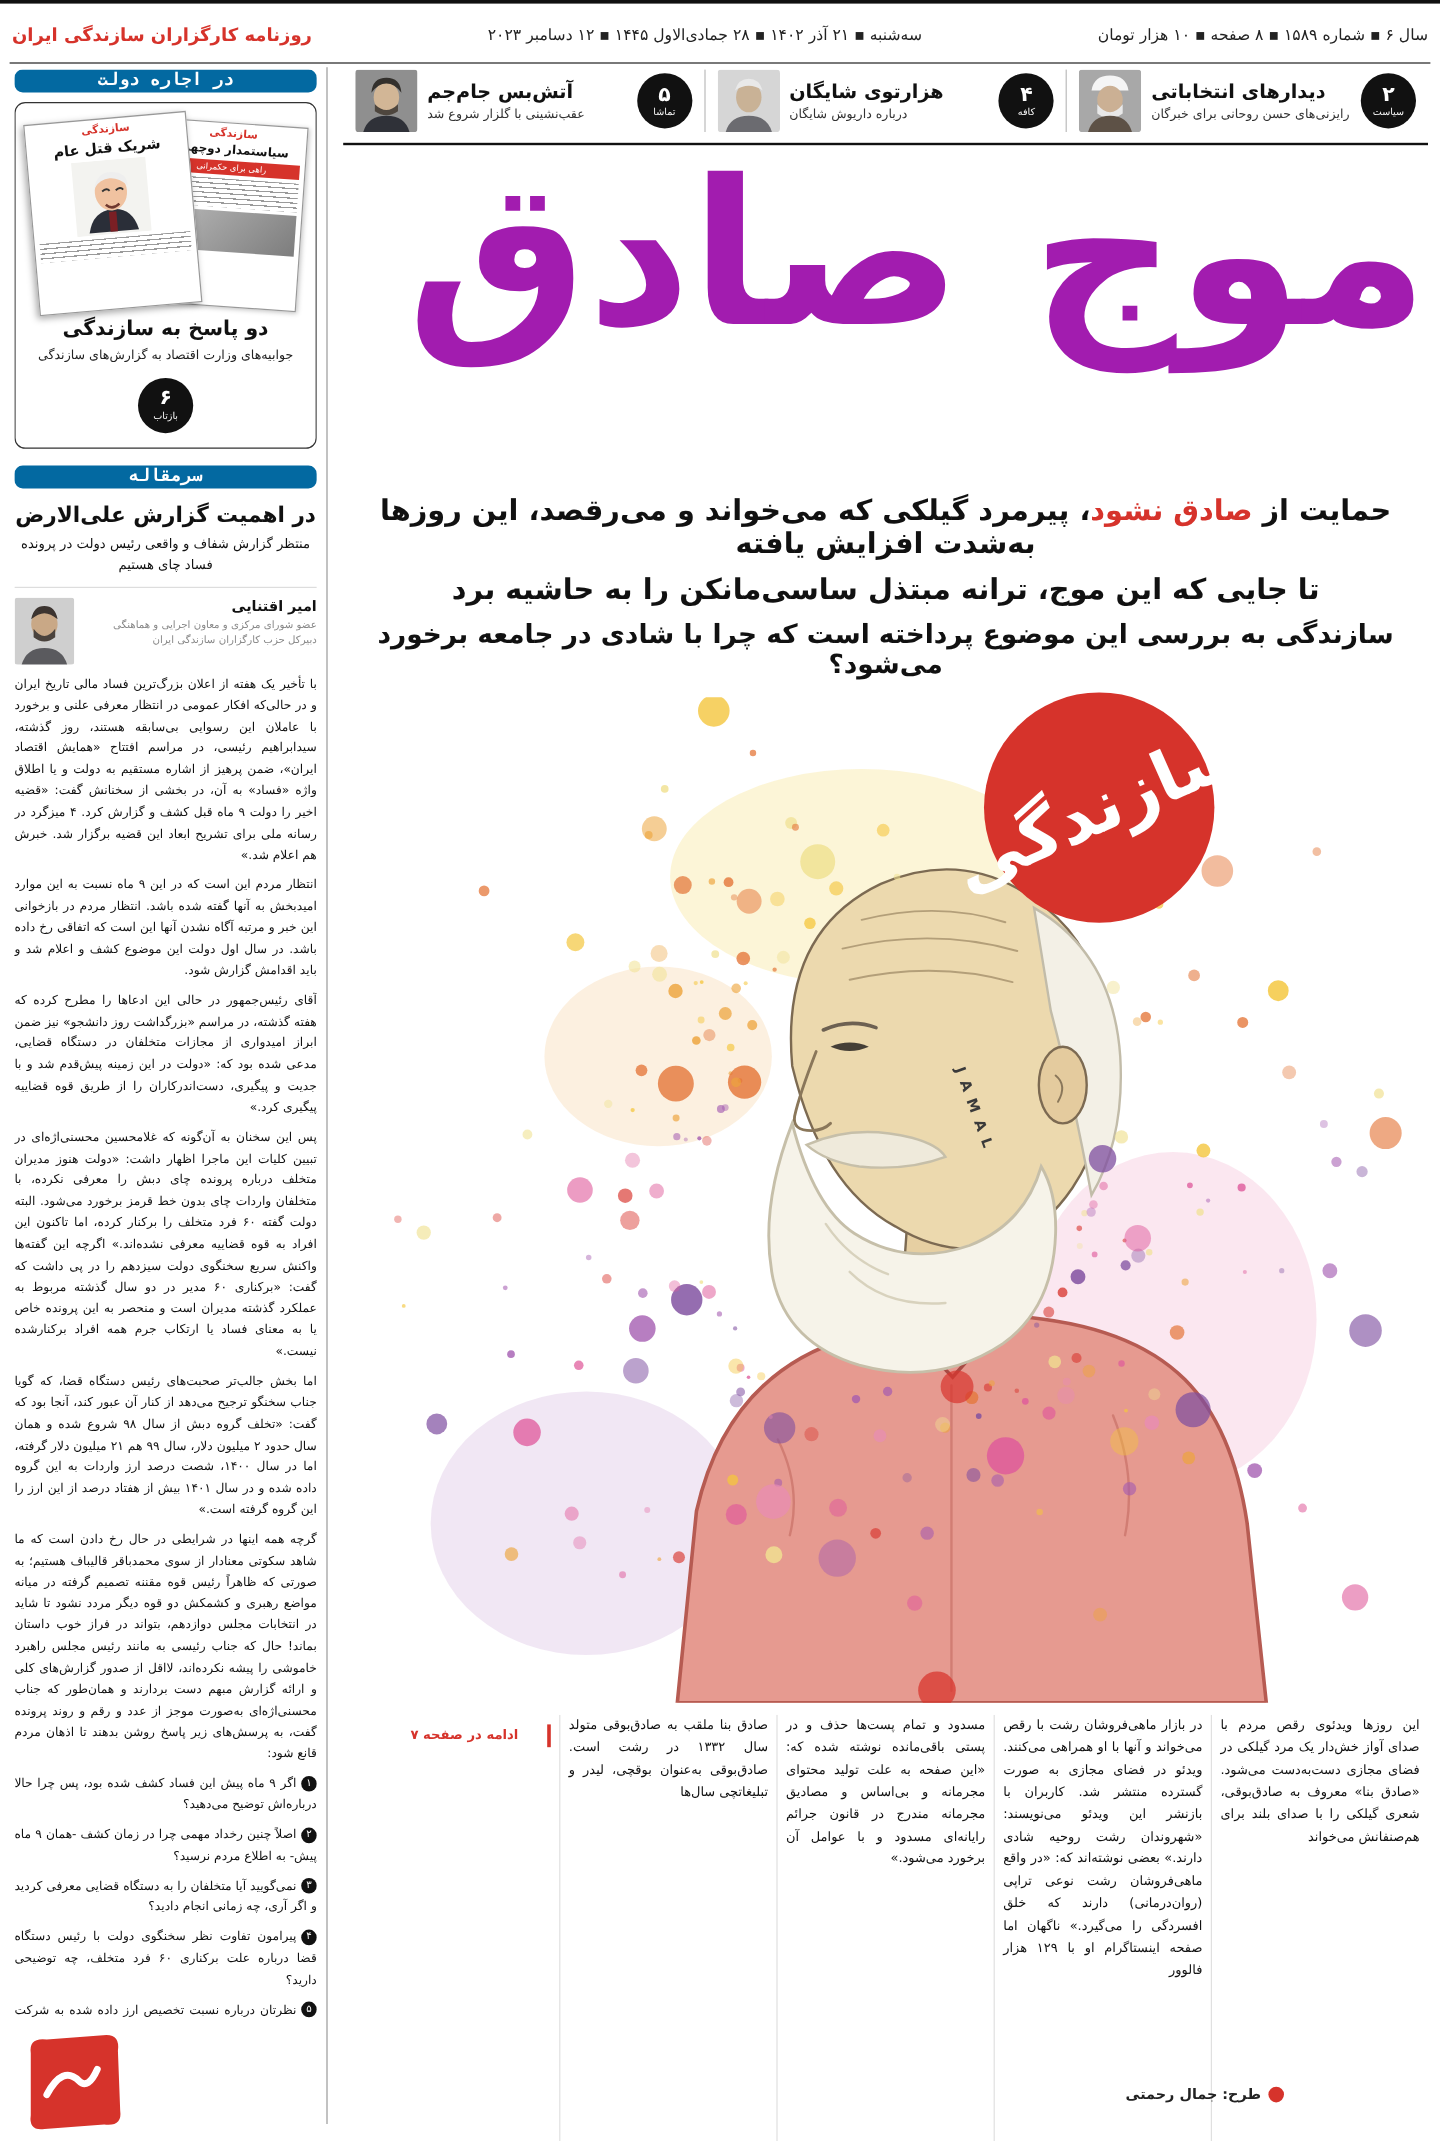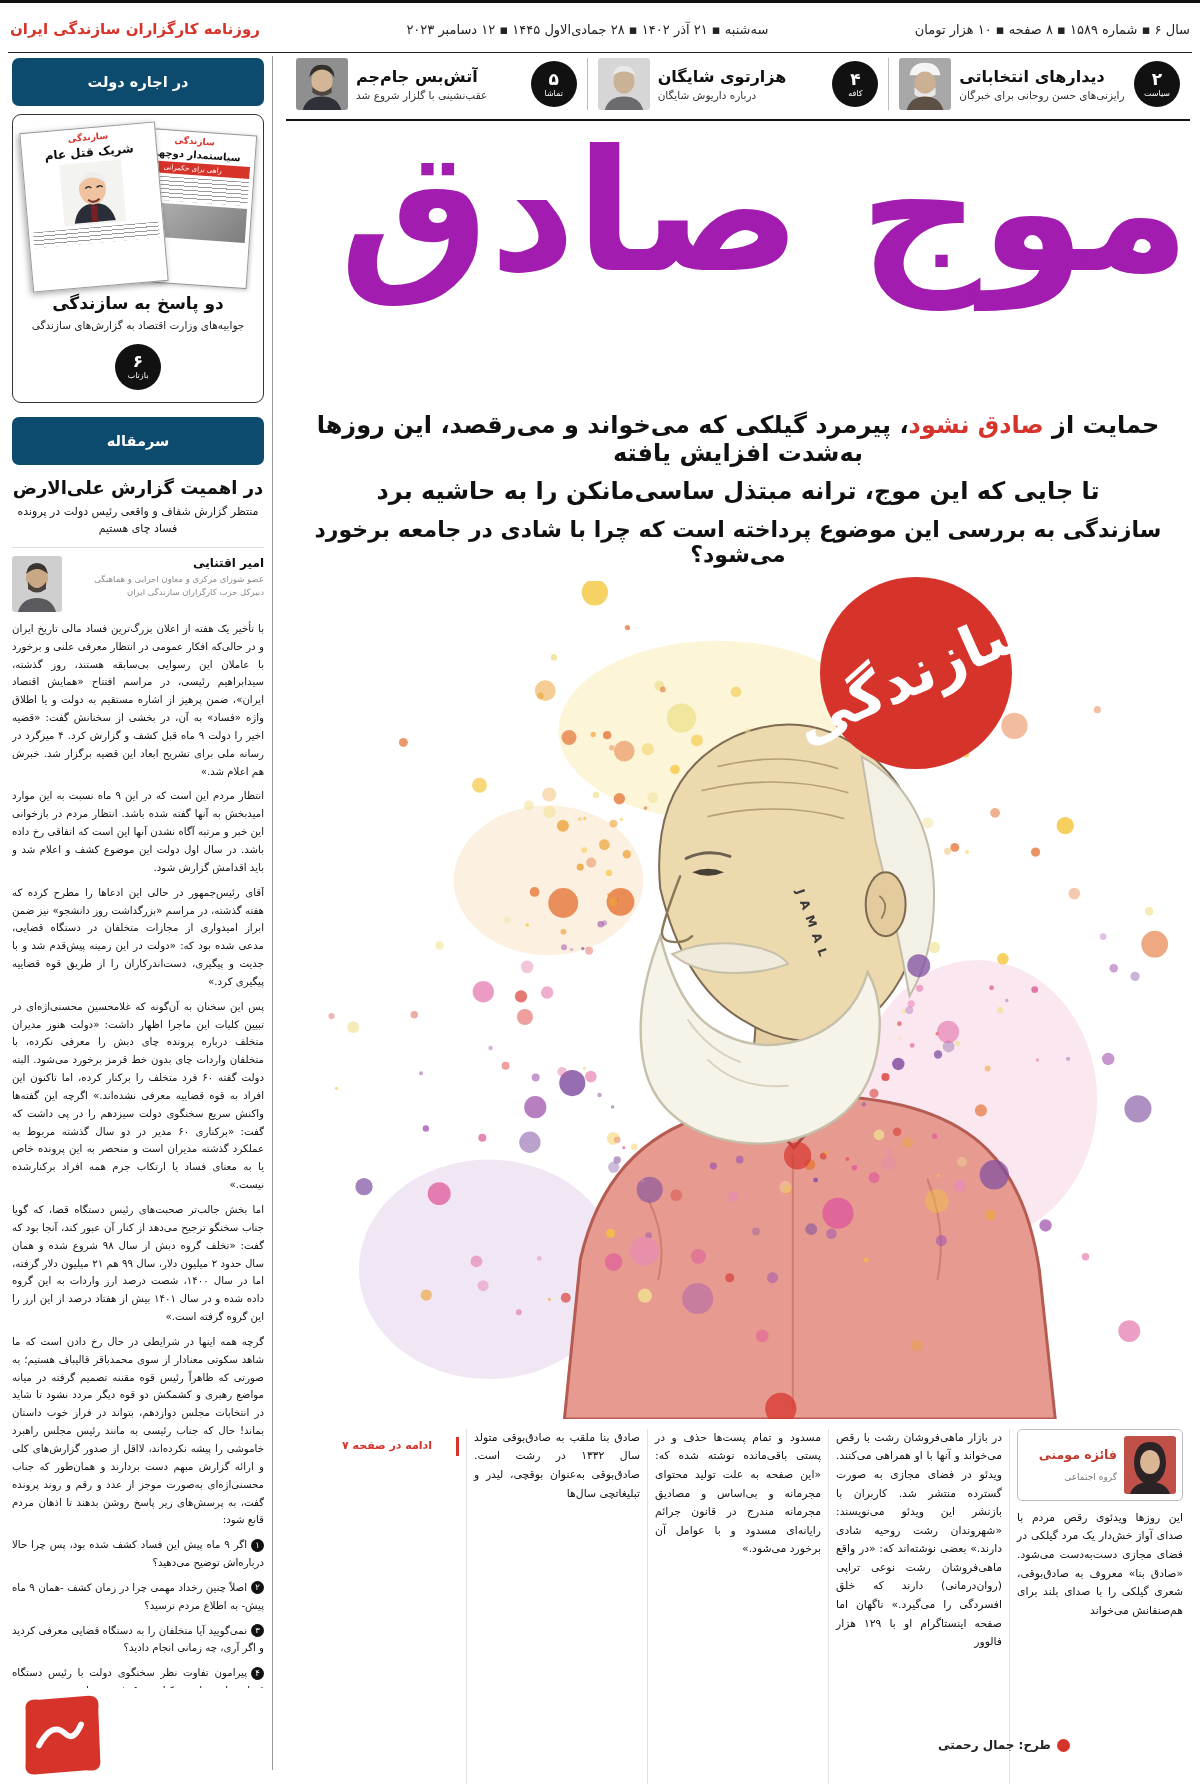--- a/index.html
+++ b/index.html
@@ -7,22 +7,22 @@
   
   .top-rule{position:absolute;top:0;left:0;right:0;height:3px;background:#101010;}
   .head-rule{position:absolute;top:52px;left:8px;right:8px;height:1px;background:#222;}
   .v-div{position:absolute;left:272px;top:56px;bottom:14px;width:1px;background:#9b9b9b;}
   
   .masthead{position:absolute;top:12px;left:10px;right:10px;height:34px;display:flex;direction:rtl;
     align-items:center;justify-content:space-between;font-size:13px;color:#222;}
   .masthead .paper{color:#d6332b;font-weight:bold;font-size:15px;}
   
   .sidebar{position:absolute;left:12px;width:252px;top:58px;bottom:96px;overflow:hidden;direction:rtl;}
-  .side-head{background:#0c4a6e;color:#fff;text-align:center;font-size:14.5px;font-weight:bold;
-    padding:16px 0;border-radius:7px;}
+  .side-head{background:#0369a1;color:#fff;text-align:center;font-size:14.5px;font-weight:bold;
+    padding:1px 0;border-radius:7px;font-family:Liberation Mono, monospace;}
   .rent-box{border:1.5px solid #333;border-radius:9px;margin-top:8px;padding:10px 9px 12px;}
   .thumbs{position:relative;height:158px;}
   .mini-card{background:#fff;border:1px solid #999;padding:4px;display:flex;flex-direction:column;gap:3px;
     overflow:hidden;direction:rtl;}
   .mini-card.back{position:absolute;right:2px;top:6px;width:114px;height:144px;transform:rotate(4deg);
     box-shadow:1px 1px 4px rgba(0,0,0,.25);}
   .mini-card.front{position:absolute;left:4px;top:2px;width:126px;height:150px;transform:rotate(-5deg);
     box-shadow:-2px 2px 6px rgba(0,0,0,.35);z-index:2;}
   .mini-mast{color:#d6332b;font-weight:bold;font-size:9px;text-align:center;}
   .mini-head{font-size:12px;font-weight:900;text-align:center;}
@@ -469,34 +469,20 @@
         </g>
     </svg>
     <div class="logo-circle">
       <span>سازندگی</span>
     </div>
     <div class="signature">JAMAL</div>
   </div>
 
   <div class="cols">
     <div class="col">
-      <div class="author-card">
-        <div class="s-photo">
-          <svg viewBox="0 0 52 58" width="52" height="58">
-            <rect width="52" height="58" fill="#c05048"></rect>
-            <path d="M26 6 Q41 6 42 26 Q42 44 26 50 Q10 44 10 26 Q11 6 26 6Z" fill="#2b2326"></path>
-            <ellipse cx="26" cy="26" rx="10" ry="12" fill="#d9b694"></ellipse>
-            <path d="M6 58 Q10 46 26 46 Q42 46 46 58Z" fill="#2b2326"></path>
-          </svg>
-        </div>
-        <div class="s-meta">
-          <div class="s-name">فائزه مومنی</div>
-          <div class="s-role">گروه اجتماعی</div>
-        </div>
-      </div>
       <p>این روزها ویدئوی رقص مردم با صدای آواز خش‌دار یک مرد گیلکی در فضای مجازی دست‌به‌دست می‌شود. «صادق بنا» معروف به صادق‌بوقی، شعری گیلکی را با صدای بلند برای هم‌صنفانش می‌خواند</p>
     </div>
     <div class="col">
       <p>در بازار ماهی‌فروشان رشت با رقص می‌خواند و آنها با او همراهی می‌کنند. ویدئو در فضای مجازی به صورت گسترده منتشر شد. کاربران با بازنشر این ویدئو می‌نویسند: «شهروندان رشت روحیه شادی دارند.» بعضی نوشته‌اند که: «در واقع ماهی‌فروشان رشت نوعی تراپی (روان‌درمانی) دارند که خلق افسردگی را می‌گیرد.» ناگهان اما صفحه اینستاگرام او با ۱۲۹ هزار فالوور</p>
     </div>
     <div class="col">
       <p>مسدود و تمام پست‌ها حذف و در پستی باقی‌مانده نوشته شده که: «این صفحه به علت تولید محتوای مجرمانه و بی‌اساس و مصادیق مجرمانه مندرج در قانون جرائم رایانه‌ای مسدود و با عوامل آن برخورد می‌شود.»</p>
     </div>
     <div class="col">
       <p>صادق بنا ملقب به صادق‌بوقی متولد سال ۱۳۳۲ در رشت است. صادق‌بوقی به‌عنوان بوقچی، لیدر و تبلیغاتچی سال‌ها</p>

